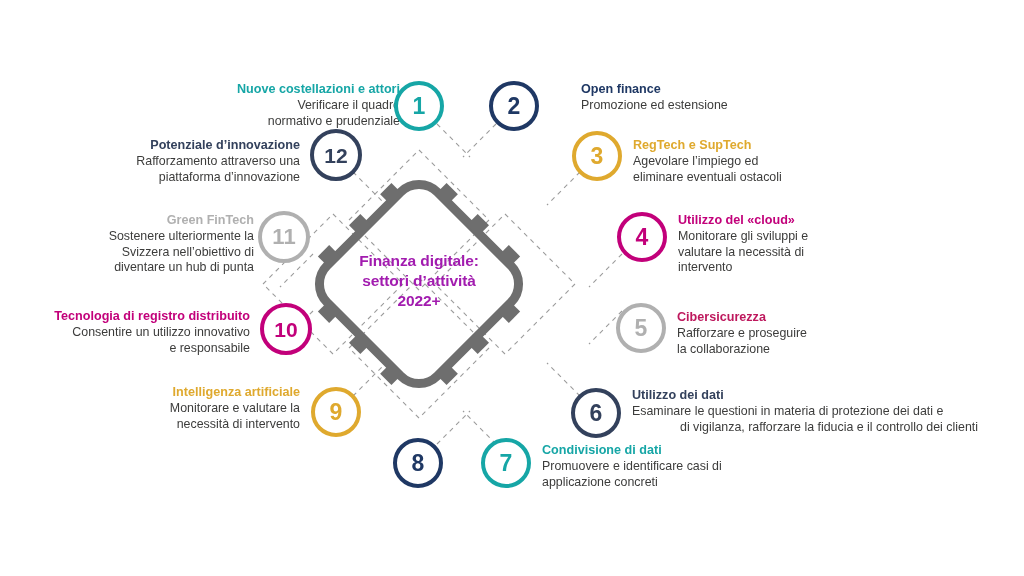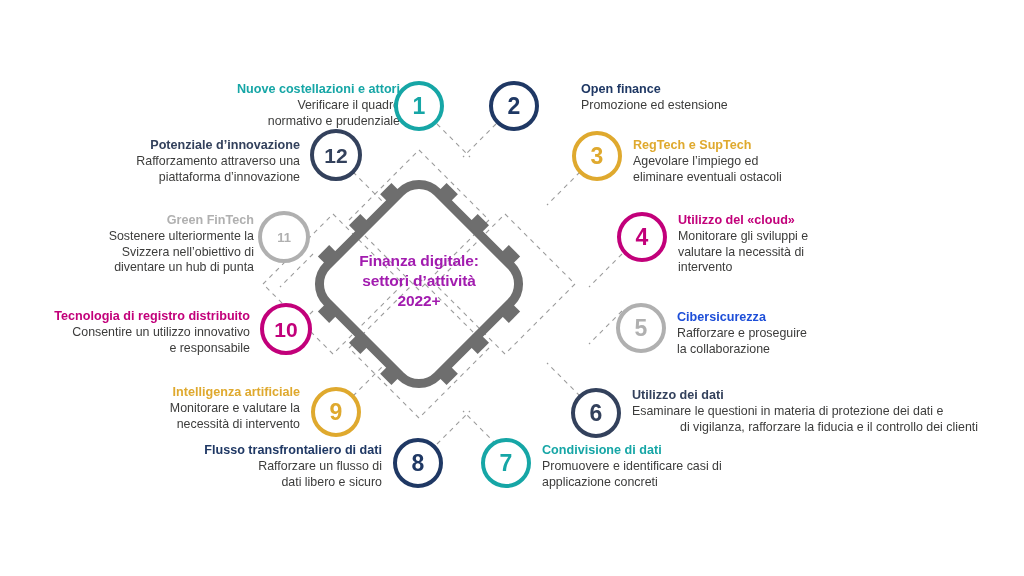--- a/index.html
+++ b/index.html
@@ -152,21 +152,21 @@
     </div>
   <div class="node" id="n8" style="width: 50px; height: 50px; left: 393px; top: 438px; border-color: rgb(31, 56, 100); color: rgb(31, 56, 100);">
       <span>8</span>
     </div>
   <div class="node" id="n9" style="width: 50px; height: 50px; left: 311px; top: 387px; border-color: rgb(223, 169, 46); color: rgb(223, 169, 46);">
       <span>9</span>
     </div>
   <div class="node" id="n10" style="width: 52px; height: 52px; left: 260px; top: 303px; border-color: rgb(194, 0, 122); color: rgb(194, 0, 122); font-size: 21px;">
       <span>10</span>
     </div>
-  <div class="node" id="n11" style="width: 52px; height: 52px; left: 258px; top: 211px; border-color: rgb(176, 176, 176); color: rgb(176, 176, 176); font-size: 13px;">
+  <div class="node" id="n11" style="width: 52px; height: 52px; left: 258px; top: 211px; border-color: rgb(176, 176, 176); color: rgb(176, 176, 176); font-size: 22px;">
       <span>11</span>
     </div>
   <div class="node" id="n12" style="width: 52px; height: 52px; left: 310px; top: 129px; border-color: rgb(51, 65, 92); color: rgb(51, 65, 92); font-size: 21px;">
       <span>12</span>
     </div>
 
   <div class="block left" id="t1" style="top: 82px; width: 210px; left: 190px;">
     <p class="ttl" style="color: rgb(22, 166, 166);">Nuove costellazioni e attori</p>
     <p class="sub">
         <span style="display: block;">Verificare il quadro</span>
@@ -188,45 +188,38 @@
   </div>
   <div class="block right" id="t4" style="top: 213px; width: 240px; left: 678px;">
     <p class="ttl" style="color: rgb(194, 0, 122);">Utilizzo del «cloud»</p>
     <p class="sub">
         <span style="display: block;">Monitorare gli sviluppi e</span>
         <span style="display: block;">valutare la necessità di</span>
         <span style="display: block;">intervento</span>
       </p>
   </div>
   <div class="block right" id="t5" style="top: 310px; width: 230px; left: 677px;">
-    <p class="ttl" style="color: #1d4ed8;">Cibersicurezza</p>
+    <p class="ttl" style="color: #be185d;">Cibersicurezza</p>
     <p class="sub">
         <span style="display: block;">Rafforzare e proseguire</span>
         <span style="display: block;">la collaborazione</span>
       </p>
   </div>
   <div class="block right" id="t6" style="top: 388px; width: 360px; left: 632px;">
     <p class="ttl" style="color: rgb(51, 65, 92);">Utilizzo dei dati</p>
     <p class="sub">
         <span style="display: block;">Esaminare le questioni in materia di protezione dei dati e</span>
         <span style="display: block; margin-left: 48px;">di vigilanza, rafforzare la fiducia e il controllo dei clienti</span>
       </p>
   </div>
   <div class="block right" id="t7" style="top: 443px; width: 240px; left: 542px;">
     <p class="ttl" style="color: rgb(22, 166, 166);">Condivisione di dati</p>
     <p class="sub">
         <span style="display: block;">Promuovere e identificare casi di</span>
         <span style="display: block;">applicazione concreti</span>
-      </p>
-  </div>
-  <div class="block left" id="t8" style="top: 443px; width: 260px; left: 122px;">
-    <p class="ttl" style="color: rgb(31, 56, 100);">Flusso transfrontaliero di dati</p>
-    <p class="sub">
-        <span style="display: block;">Rafforzare un flusso di</span>
-        <span style="display: block;">dati libero e sicuro</span>
       </p>
   </div>
   <div class="block left" id="t9" style="top: 385px; width: 250px; left: 50px;">
     <p class="ttl" style="color: rgb(223, 169, 46);">Intelligenza artificiale</p>
     <p class="sub">
         <span style="display: block;">Monitorare e valutare la</span>
         <span style="display: block;">necessità di intervento</span>
       </p>
   </div>
   <div class="block left" id="t10" style="top: 309px; width: 260px; left: -10px;">

